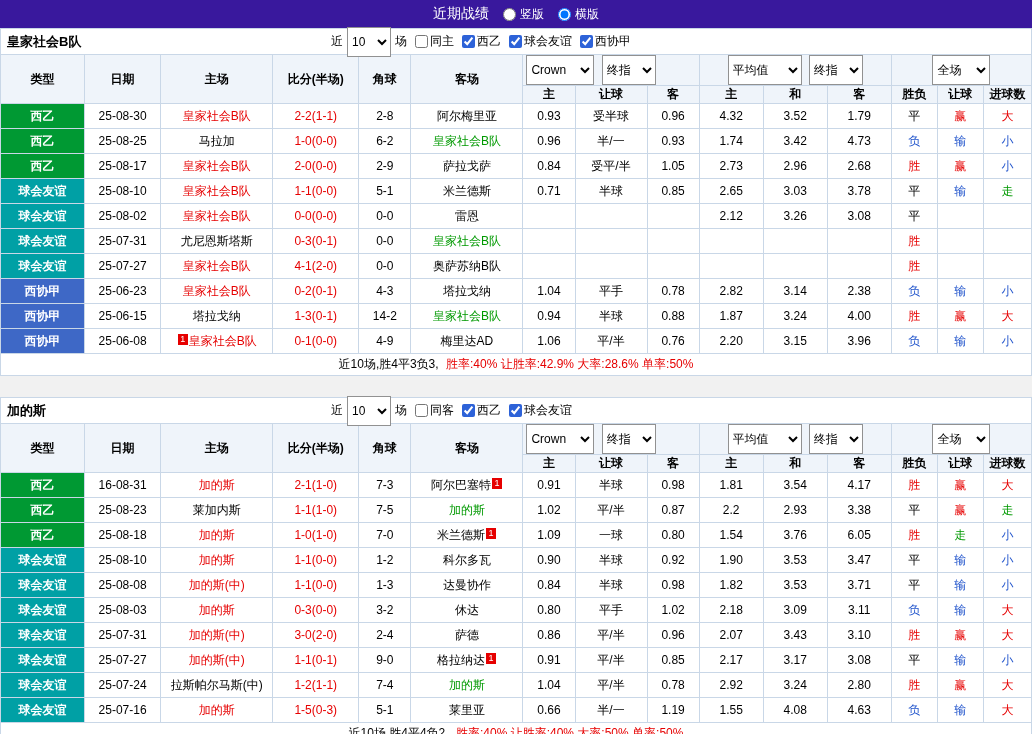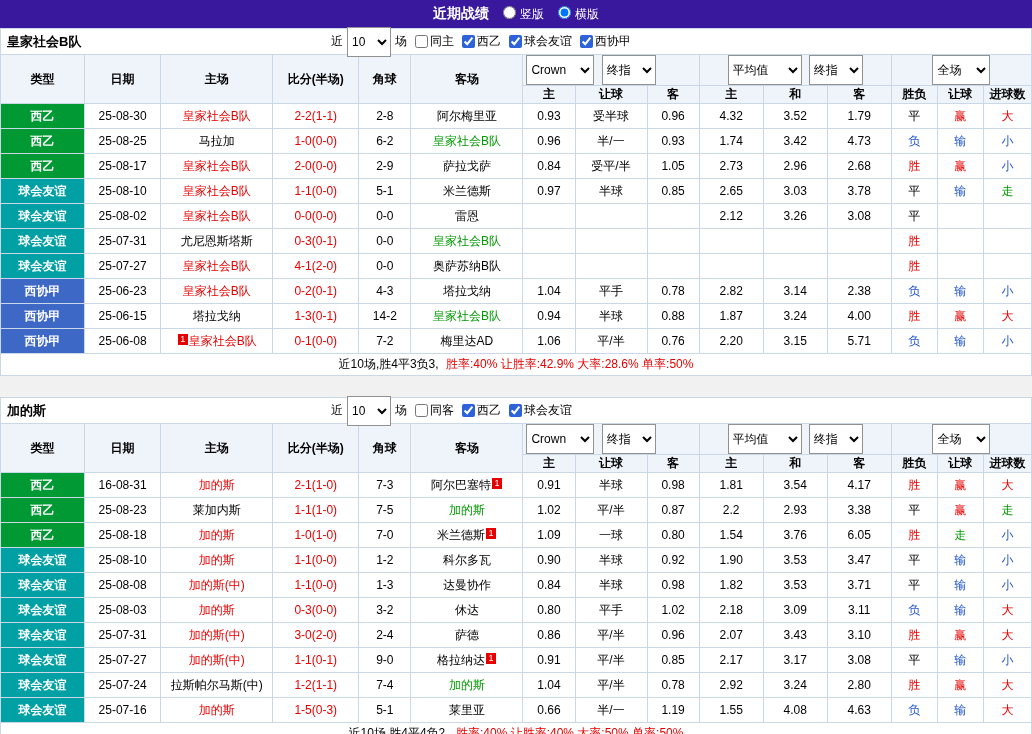--- a/index.html
+++ b/index.html
@@ -5,22 +5,22 @@
   * { box-sizing: border-box; margin: 0; padding: 0; }
   html,body { width: 1032px; background: #fff; }
   body {
     font-family: "Liberation Sans", "DejaVu Sans", sans-serif;
     font-size: 12px; color: #000;
   }
   .topbar {
     height: 28px; background: #39189D; color: #fff;
     display: flex; align-items: center; justify-content: center; gap: 14px;
   }
-  .topbar .title { font-weight: bold; font-size: 14px; }
-  .topbar label { display: inline-flex; align-items: flex-start; gap: 4px; cursor: pointer; }
+  .topbar .title { font-weight: normal; font-size: 14px; }
+  .topbar label { display: inline-flex; align-items: center; gap: 4px; cursor: pointer; }
   .topbar input { margin: 0; }
 
   .strip {
     height: 26px; background: #fff; position: relative;
     display: flex; align-items: center;
     border: 1px solid #C9D7E7; border-bottom: none;
   }
   .strip .team { font-weight: bold; font-size: 13px; margin-left: 6px; }
   .strip .controls { position: absolute; left: 330px; display: flex; align-items: center; }
   .strip .controls label { display: inline-flex; align-items: center; margin-left: 8px; cursor: pointer; }
@@ -201,21 +201,21 @@
         <td style="color: rgb(230, 0, 0);">赢</td>
         <td style="color: rgb(34, 85, 204);">小</td>
       </tr>
       <tr>
         <td class="type-cell" style="background: rgb(0, 160, 165);">球会友谊</td>
         <td>25-08-10</td>
         <td><span class="focal-home">皇家社会B队</span></td>
         <td class="score">1-1(0-0)</td>
         <td>5-1</td>
         <td><span>米兰德斯</span></td>
-        <td>0.97</td>
+        <td>0.71</td>
         <td>半球</td>
         <td>0.85</td>
         <td>2.65</td>
         <td>3.03</td>
         <td>3.78</td>
         <td style="color: rgb(0, 0, 0);">平</td>
         <td style="color: rgb(34, 85, 204);">输</td>
         <td style="color: rgb(0, 153, 0);">走</td>
       </tr>
       <tr>
@@ -301,28 +301,28 @@
         <td>4.00</td>
         <td style="color: rgb(230, 0, 0);">胜</td>
         <td style="color: rgb(230, 0, 0);">赢</td>
         <td style="color: rgb(230, 0, 0);">大</td>
       </tr>
       <tr>
         <td class="type-cell" style="background: rgb(62, 104, 198);">西协甲</td>
         <td>25-06-08</td>
         <td><span class="badge">1</span><span class="focal-home">皇家社会B队</span></td>
         <td class="score">0-1(0-0)</td>
-        <td>7-2</td>
+        <td>4-9</td>
         <td><span>梅里达AD</span></td>
         <td>1.06</td>
         <td>平/半</td>
         <td>0.76</td>
         <td>2.20</td>
         <td>3.15</td>
-        <td>5.71</td>
+        <td>3.96</td>
         <td style="color: rgb(34, 85, 204);">负</td>
         <td style="color: rgb(34, 85, 204);">输</td>
         <td style="color: rgb(34, 85, 204);">小</td>
       </tr>
     </tbody>
   <tfoot>
     <tr>
       <td colspan="15">
         <span>近10场,胜4平3负3,</span>
         <span class="stats">胜率:40% 让胜率:42.9% 大率:28.6% 单率:50%</span>

